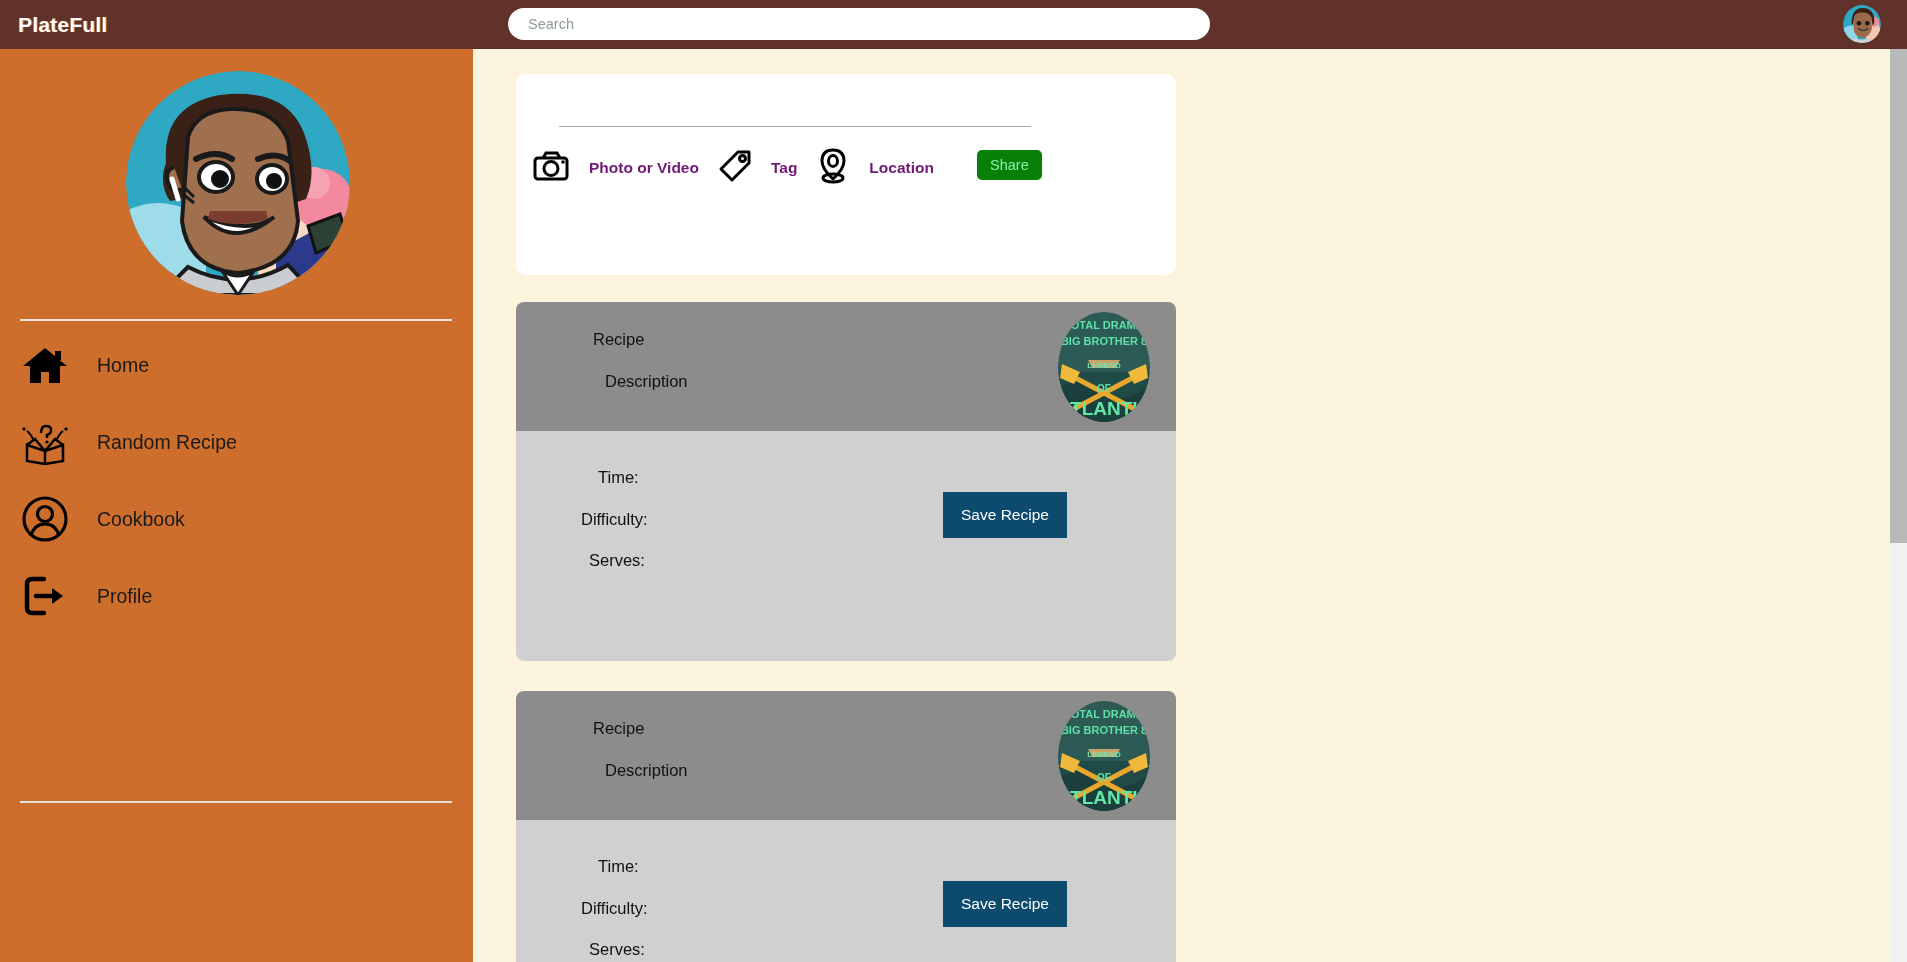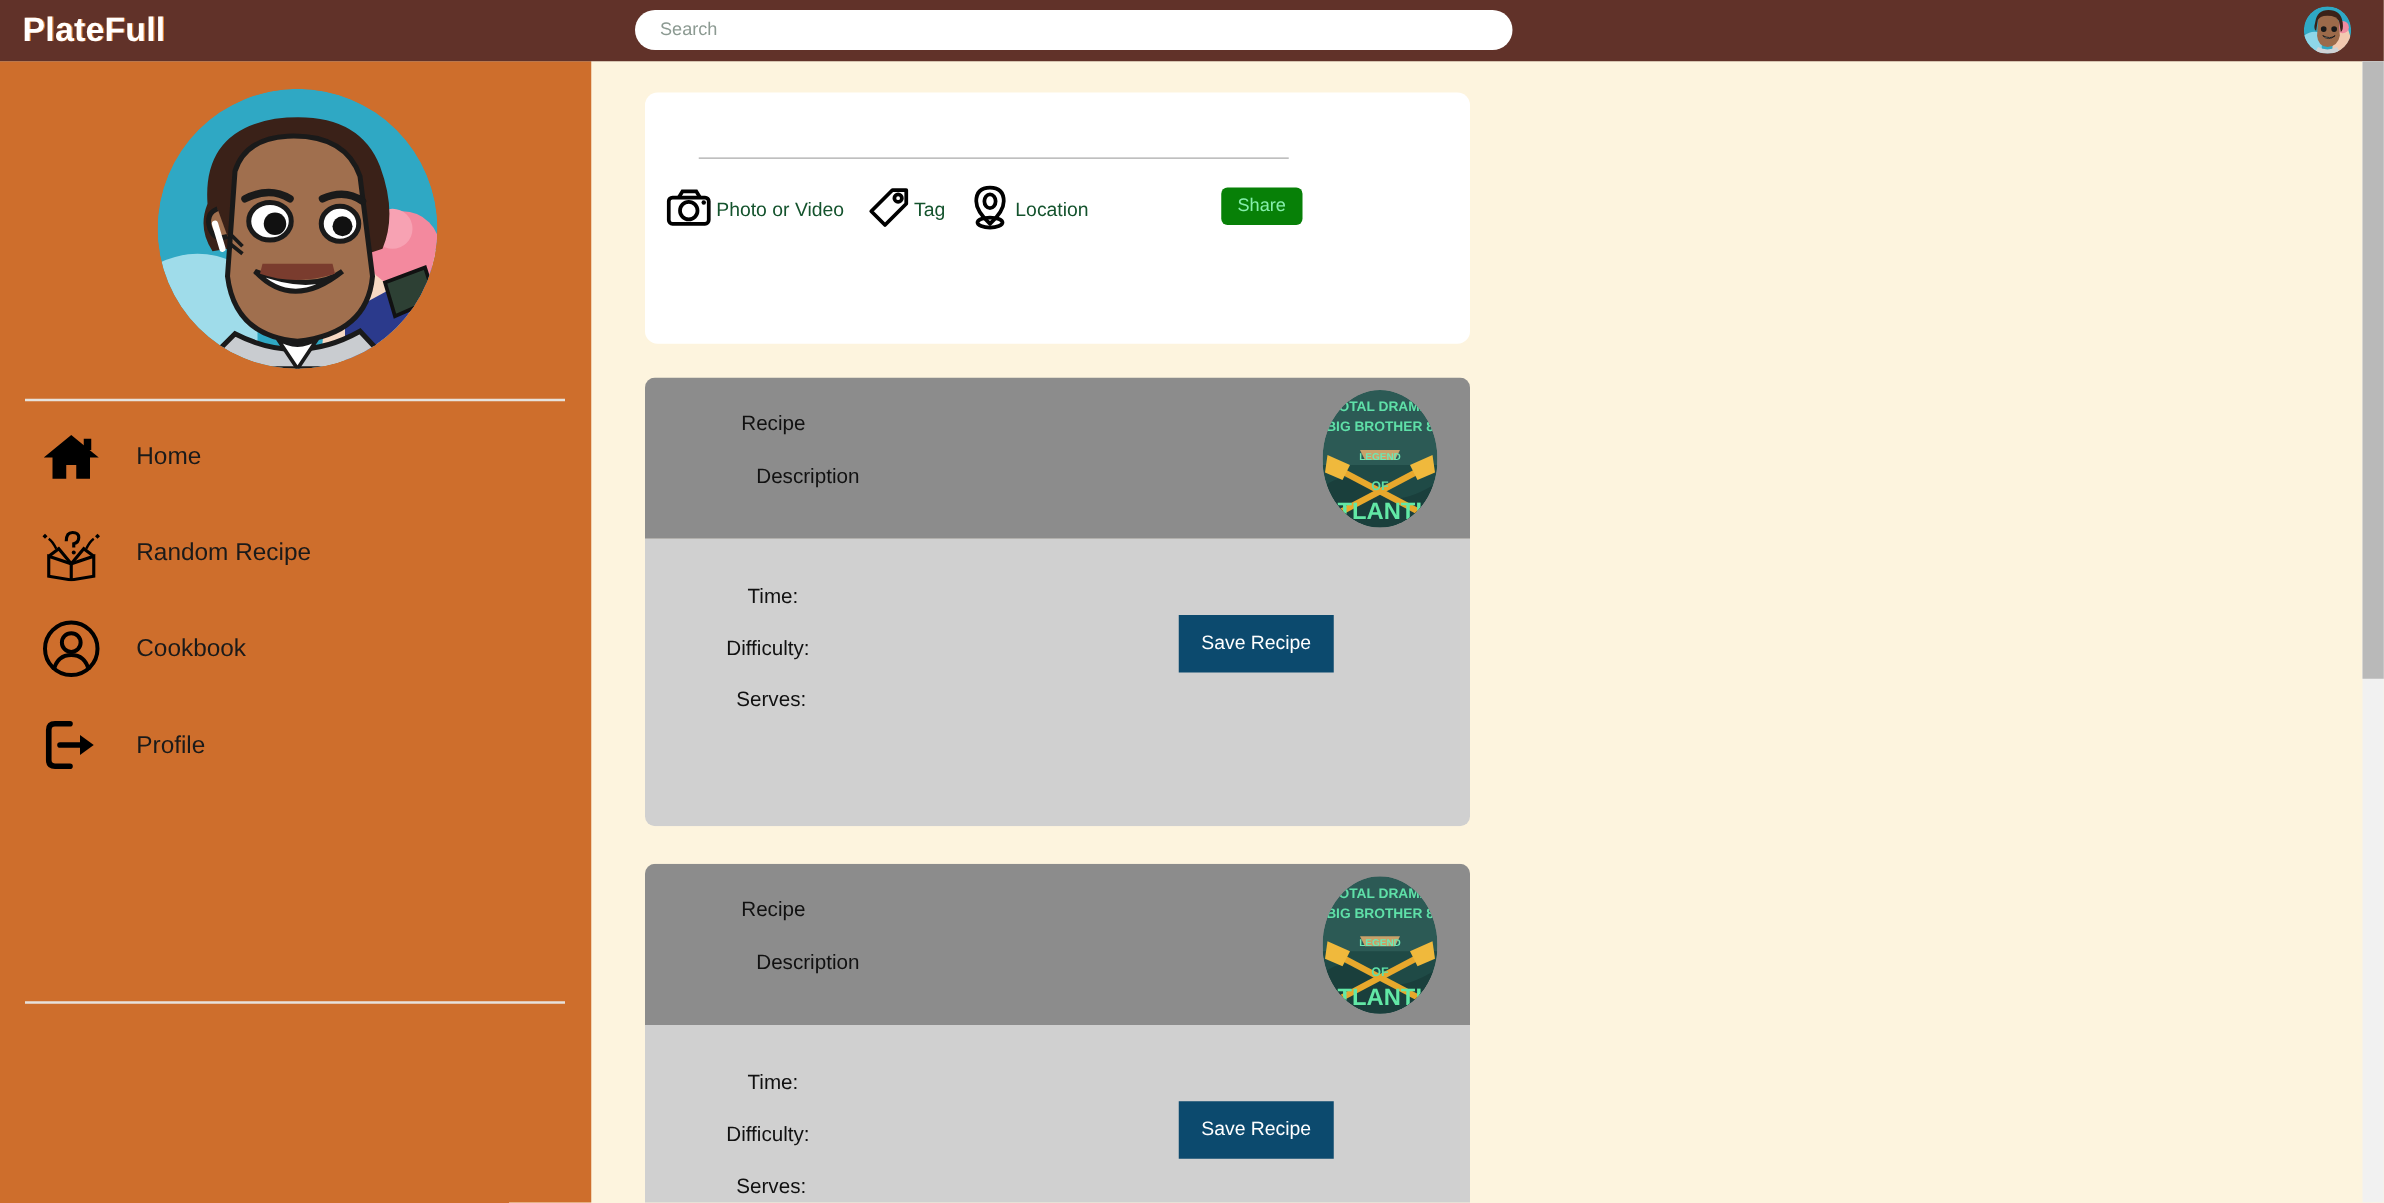--- a/index.html
+++ b/index.html
@@ -19,21 +19,21 @@
     top: 0; left: 0;
     width: 1907px;
     height: 49px;
     background: #613229;
     display: flex;
     align-items: center;
     z-index: 20;
   }
   .brand {
     color: #ffffff;
-    font-size: 27px;
+    font-size: 21px;
     font-weight: bold;
     letter-spacing: 0.2px;
     margin-left: 18px;
     text-shadow: 1px 0 0 #d97a2b;
   }
   .search-wrap {
     position: absolute;
     left: 508px;
     top: 8px;
     width: 702px;
@@ -96,21 +96,21 @@
     position: absolute;
     top: 292px;
     left: 0;
     width: 473px;
   }
   .nav-item {
     display: flex;
     align-items: center;
     height: 48px;
     margin-bottom: 29px;
-    padding-left: 32px;
+    padding-left: 20px;
     cursor: pointer;
   }
   .nav-icon {
     width: 50px;
     height: 48px;
     display: flex;
     align-items: center;
     justify-content: center;
     flex: 0 0 50px;
   }
@@ -159,22 +159,23 @@
     align-items: center;
   }
   .action {
     display: flex;
     align-items: center;
     margin-right: 18px;
     cursor: pointer;
   }
   .action-label {
     font-size: 15.5px;
-    color: #14532d;
-    margin-left: 2px;
+    color: #701a75;
+    margin-left: 18px;
+    font-weight: bold;
   }
   .share-btn {
     position: absolute;
     top: 76px;
     left: 461px;
     background: #078007;
     color: #86efac;
     border: none;
     border-radius: 5px;
     font-family: "Liberation Sans", sans-serif;

